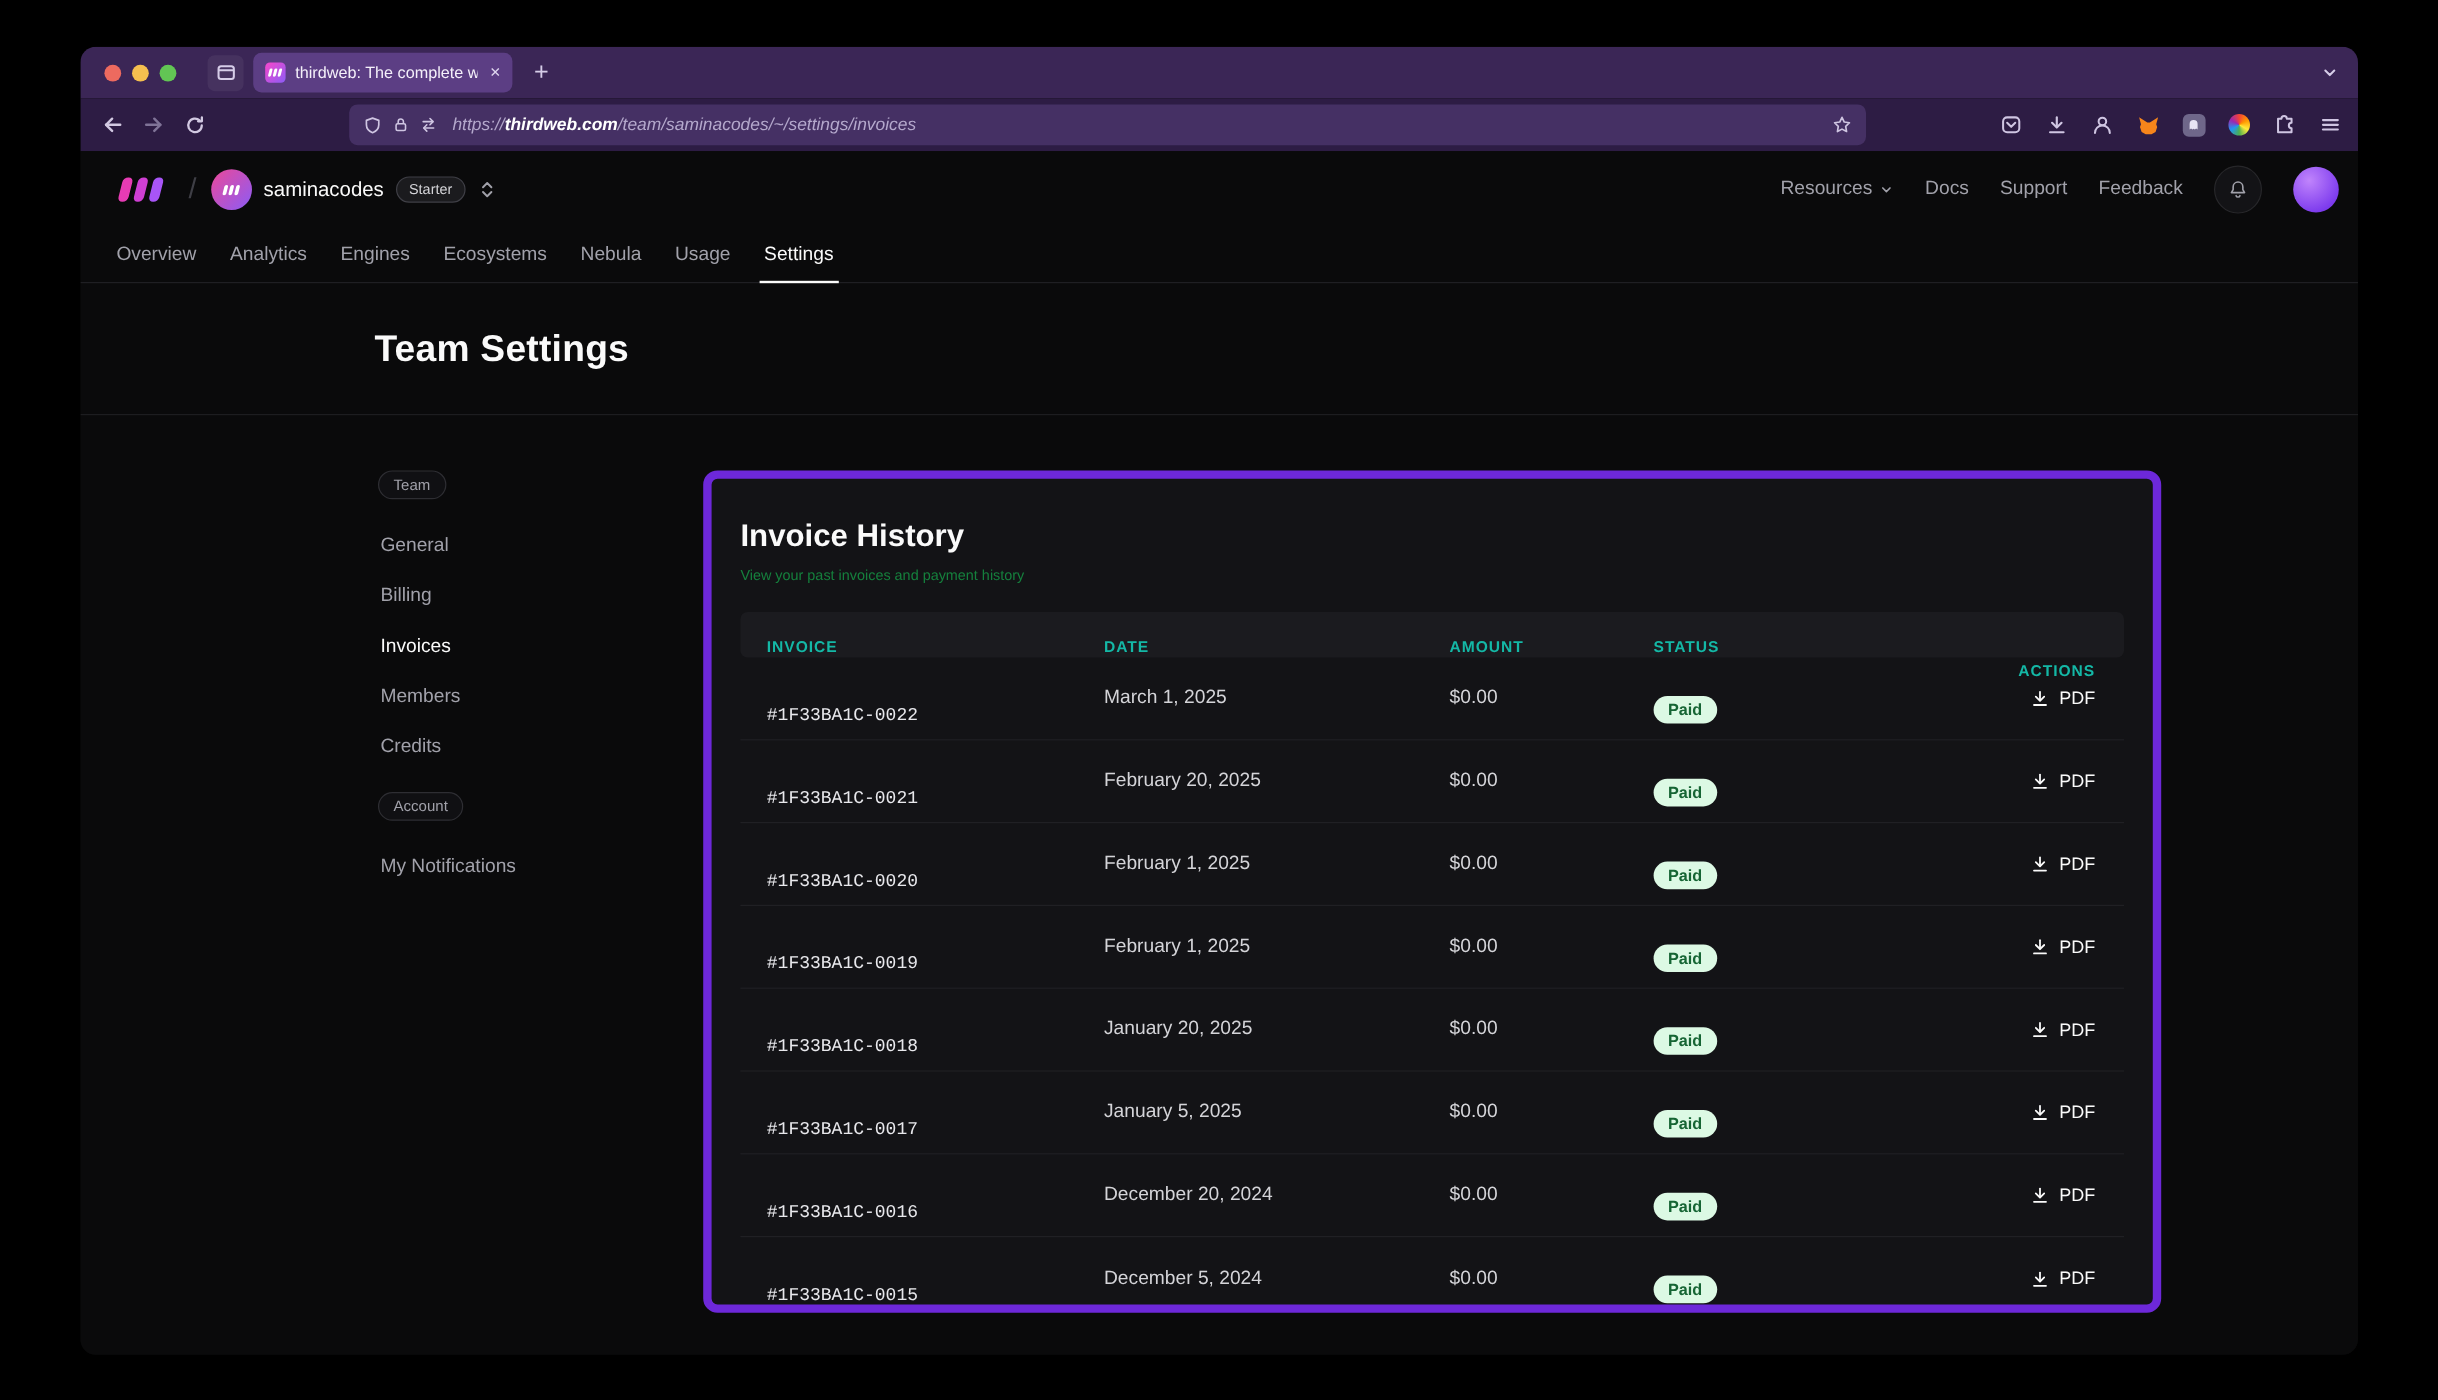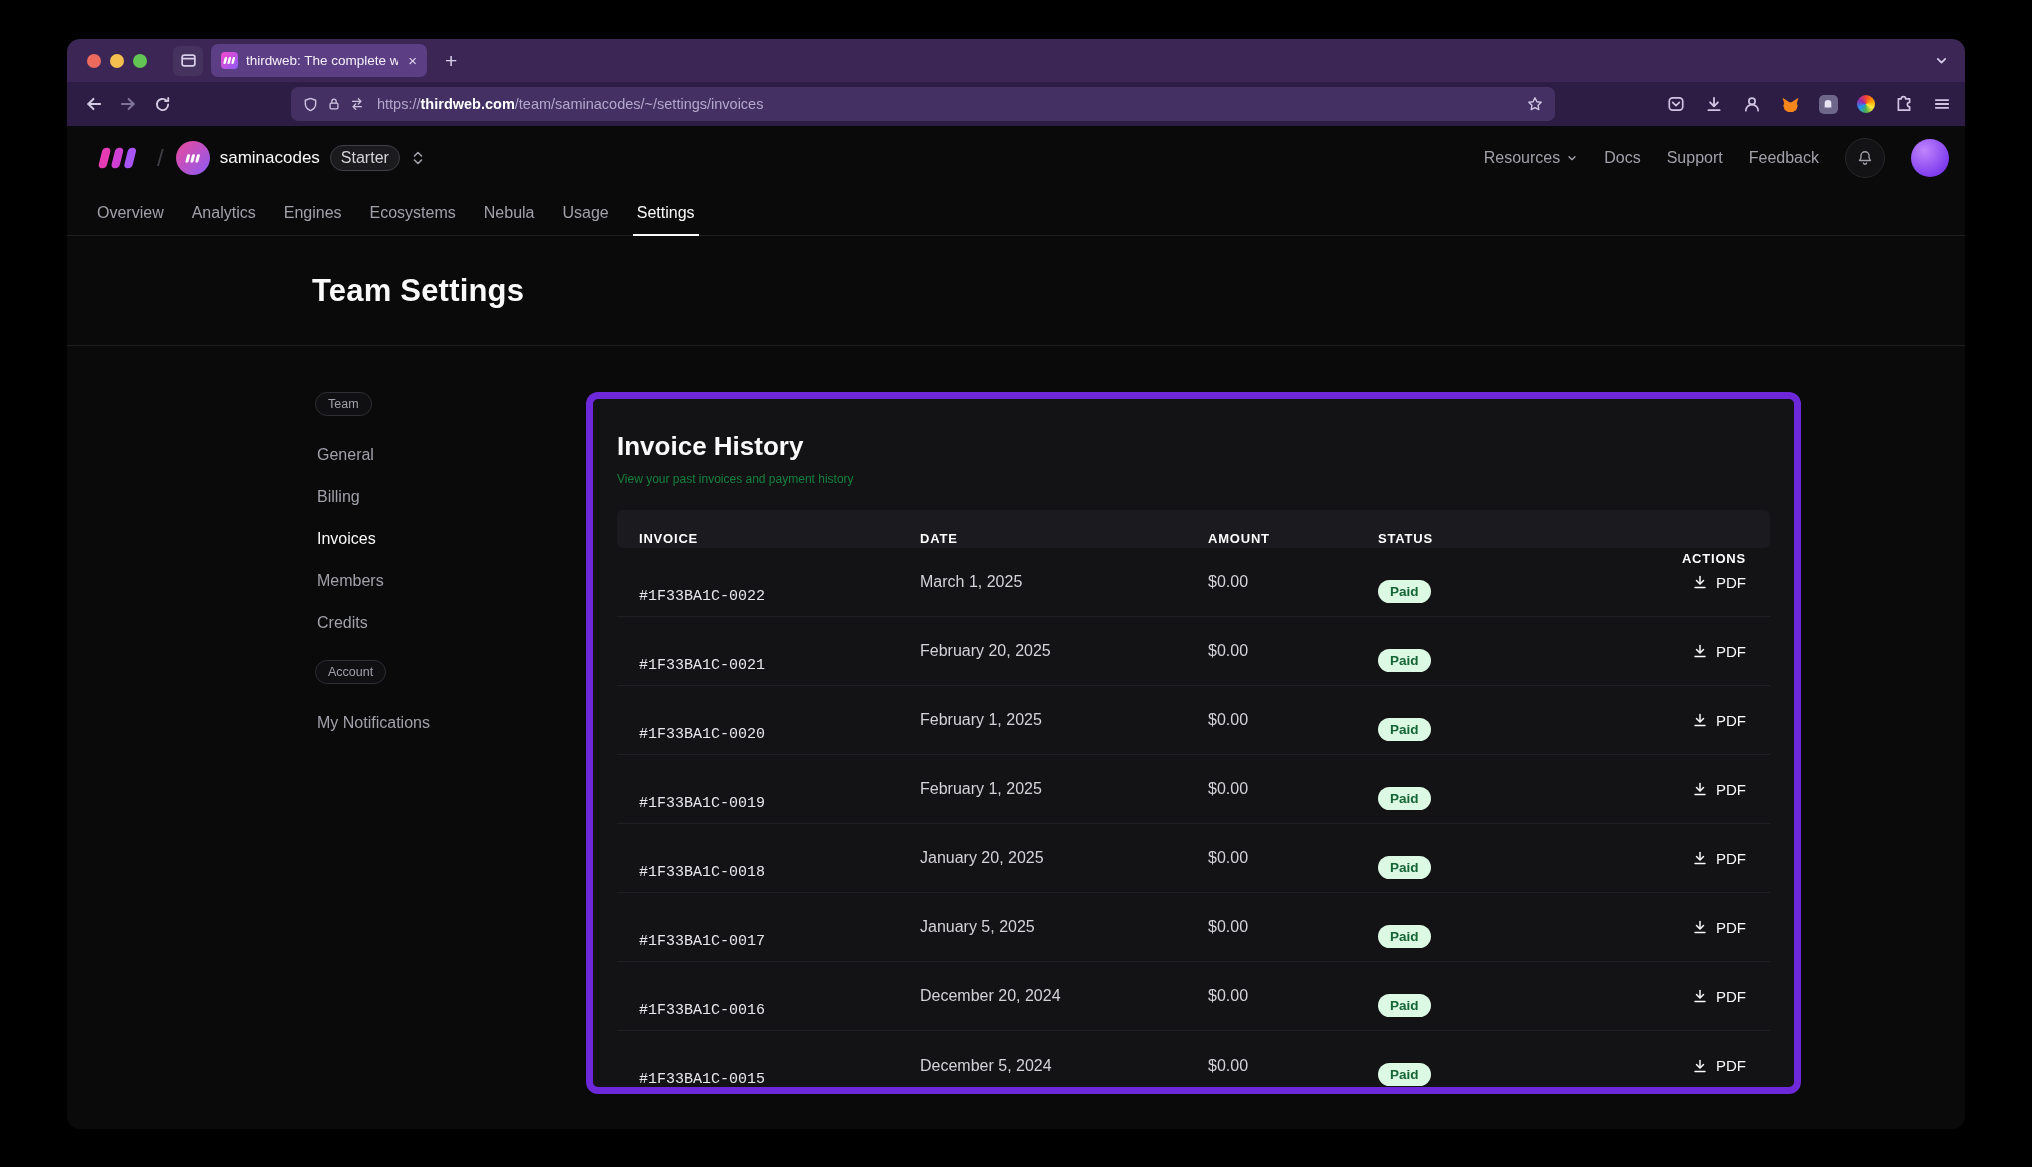--- a/index.html
+++ b/index.html
@@ -28,38 +28,38 @@
   .favicon { width: 17px; height: 17px; border-radius: 4px; background: linear-gradient(135deg, #e94ad1 15%, #8b5cf6); display: flex; align-items: center; justify-content: center; flex: none; }
   .tab-title { font-size: 13.5px; white-space: nowrap; overflow: hidden; flex: 1; color: #f4f0fa; }
   .tab-close { color: #ded5ee; font-size: 15px; line-height: 1; padding-left: 2px; }
   .newtab { color: #d6cde8; font-size: 21px; margin-left: 12px; padding: 0 6px; font-weight: 300; }
   .tabs-chevron { position: absolute; right: 16px; top: 0; height: 100%; display: flex; align-items: center; color: #d6cde8; }
 
   
   .toolbar { height: 44px; background: #2d1c44; display: flex; align-items: center; padding: 0 10px; position: relative; }
   .nav-btn { width: 34px; height: 34px; display: flex; align-items: center; justify-content: center; color: #d2c9e2; }
   .nav-btn.fwd { color: #7f7397; }
-  .urlbar { position: absolute; left: 224px; top: 5px; width: 1264px; height: 34px; background: #453064; border-radius: 7px; display: flex; align-items: center; padding: 0 12px; gap: 9px; }
+  .urlbar { position: absolute; left: 224px; top: 5px; width: 1264px; height: 34px; background: #453064; border-radius: 7px; display: flex; align-items: center; padding: 0 12px; gap: 9px; font-style: italic; }
   .sicon { color: #cfc5e2; display: flex; }
   .url-text { font-size: 14.5px; color: #b4a8cc; margin-left: 4px; flex: 1; white-space: nowrap; overflow: hidden; }
   .url-text .domain { color: #ffffff; font-weight: 700; }
   .star { margin-left: auto; color: #cfc5e2; display: flex; }
   .toolbar-icons { position: absolute; right: 12px; top: 0; height: 100%; display: flex; align-items: center; gap: 16px; color: #cfc5e2; }
   .ticon { display: flex; align-items: center; justify-content: center; width: 22px; height: 22px; }
   .ext-ghost { width: 19px; height: 19px; border-radius: 5px; background: #6f678a; display: flex; align-items: center; justify-content: center; color: #e8e4f4; }
   .ext-wheel { width: 18px; height: 18px; border-radius: 50%; background: conic-gradient(#f44336,#ff9800,#ffeb3b,#4caf50,#2196f3,#9c27b0,#f44336); }
 
   
   .site { position: absolute; top: 87px; left: 0; right: 0; bottom: 0; background: #0a0a0b; display: flex; flex-direction: column; }
   .site-header { height: 64px; display: flex; align-items: center; padding: 0 16px 0 30px; flex: none; }
   .slash { color: #3f3f46; font-size: 24px; margin: 0 12px 0 14px; font-weight: 300; }
   .team-switch { display: flex; align-items: center; gap: 10px; }
   .team-avatar { width: 34px; height: 34px; border-radius: 50%; background: linear-gradient(135deg, #ec4899, #8b5cf6); display: flex; align-items: center; justify-content: center; }
   .team-name { font-size: 17px; color: #fafafa; font-weight: 500; }
-  .plan-badge { font-size: 16px; color: #d4d4d8; border: 1px solid #3f3f46; background: #1b1b1e; border-radius: 999px; padding: 3px 10px; }
+  .plan-badge { font-size: 12px; color: #d4d4d8; border: 1px solid #3f3f46; background: #1b1b1e; border-radius: 999px; padding: 3px 10px; }
   .updown { color: #a1a1aa; margin-left: 2px; display: flex; }
   .header-right { margin-left: auto; display: flex; align-items: center; gap: 26px; }
   .hlink { font-size: 16px; color: #a1a1aa; display: flex; align-items: center; gap: 6px; }
   .bell-btn { width: 40px; height: 40px; border-radius: 50%; border: 1px solid #27272a; background: #131316; color: #a1a1aa; display: flex; align-items: center; justify-content: center; }
   .user-avatar { width: 38px; height: 38px; border-radius: 50%; background: radial-gradient(circle at 35% 30%, #c084fc, #7c3aed 75%); }
 
   .site-tabs { display: flex; padding: 0 16px; border-bottom: 1px solid #1f1f23; flex: none; height: 46px; }
   .stab { display: flex; align-items: center; padding: 0 14px; font-size: 16px; color: #a1a1aa; position: relative; }
   .stab.active { color: #fafafa; }
   .stab.active::after { content: ""; position: absolute; left: 10px; right: 10px; bottom: -1px; height: 2px; background: #fafafa; }
@@ -74,21 +74,21 @@
   .side-list { margin: 18px 0 0; padding: 0; list-style: none; }
   .side-item { height: 42px; display: flex; align-items: center; font-size: 16px; color: #a1a1aa; padding-left: 2px; }
   .side-item.active { color: #fafafa; font-weight: 400; }
   .side-pill.account { margin-top: 16px; }
 
   .card { position: absolute; left: 519px; top: 46px; width: 1215px; height: 702px; background: #131316; border: 7px solid #6d28d9; border-radius: 12px; padding: 32px 24px 0; overflow: hidden; }
   .card-title { font-size: 26px; font-weight: 700; color: #fafafa; margin: 0; }
   .card-sub { font-size: 12px; color: #15803d; margin: 10px 0 0; }
   .table { margin-top: 24px; }
   .thead, .trow { display: grid; grid-template-columns: 303px 288px 170px 200px 1fr; align-items: center; }
-  .thead { height: 38px; background: #1b1b1f; border-radius: 6px; font-size: 13px; letter-spacing: .8px; color: #ffffff; font-weight: 600; }
+  .thead { height: 38px; background: #1b1b1f; border-radius: 6px; font-size: 13px; letter-spacing: .8px; color: #14b8a6; font-weight: 600; }
   .col-first { padding-left: 22px; }
   .col-right { text-align: right; padding-right: 24px; margin-top: 41px; }
   .trow { height: 69px; border-bottom: 1px solid #202024; font-size: 16px; color: #d4d4d8; }
   .trow:last-child { border-bottom: none; }
   .cell.mono { font-family: "Liberation Mono", monospace; font-size: 15px; color: #e8e8ec; padding-left: 22px; margin-top: 28px; }
   .badge { display: inline-block; background: #dcf9e4; color: #166534; font-size: 13.5px; font-weight: 600; border-radius: 999px; padding: 4px 12px; margin-top: 18px; }
   .actions { display: flex; justify-content: flex-end; padding-right: 24px; }
   .pdf { display: flex; align-items: center; gap: 8px; background: none; border: none; color: #fafafa; font-size: 15px; font-family: inherit; cursor: pointer; padding: 0; }
 </style>
 </head>

